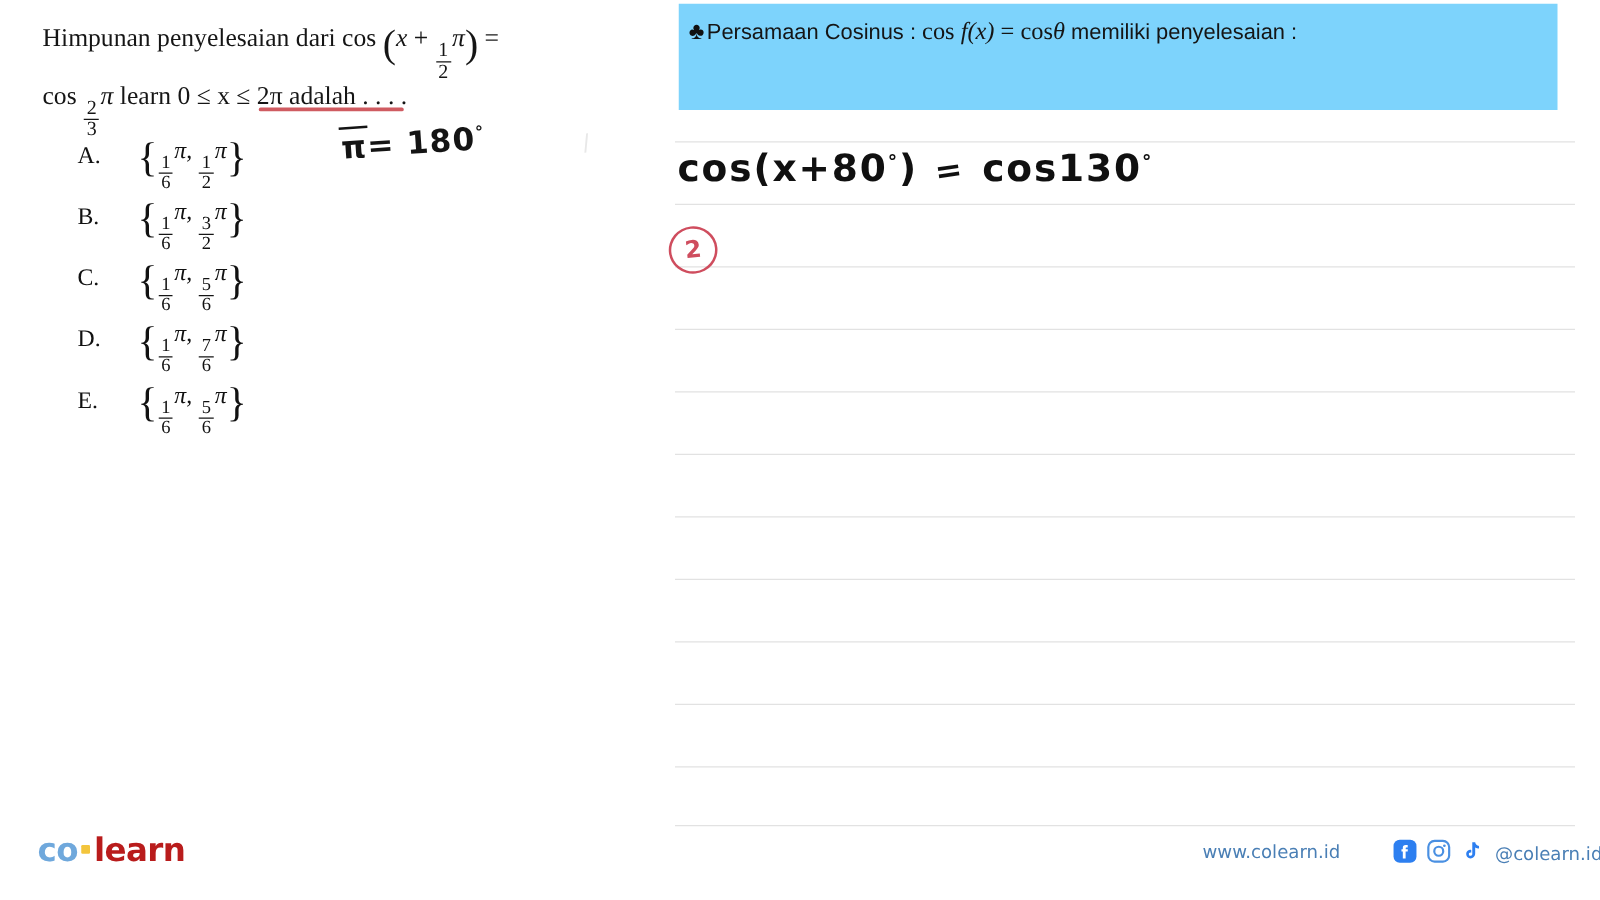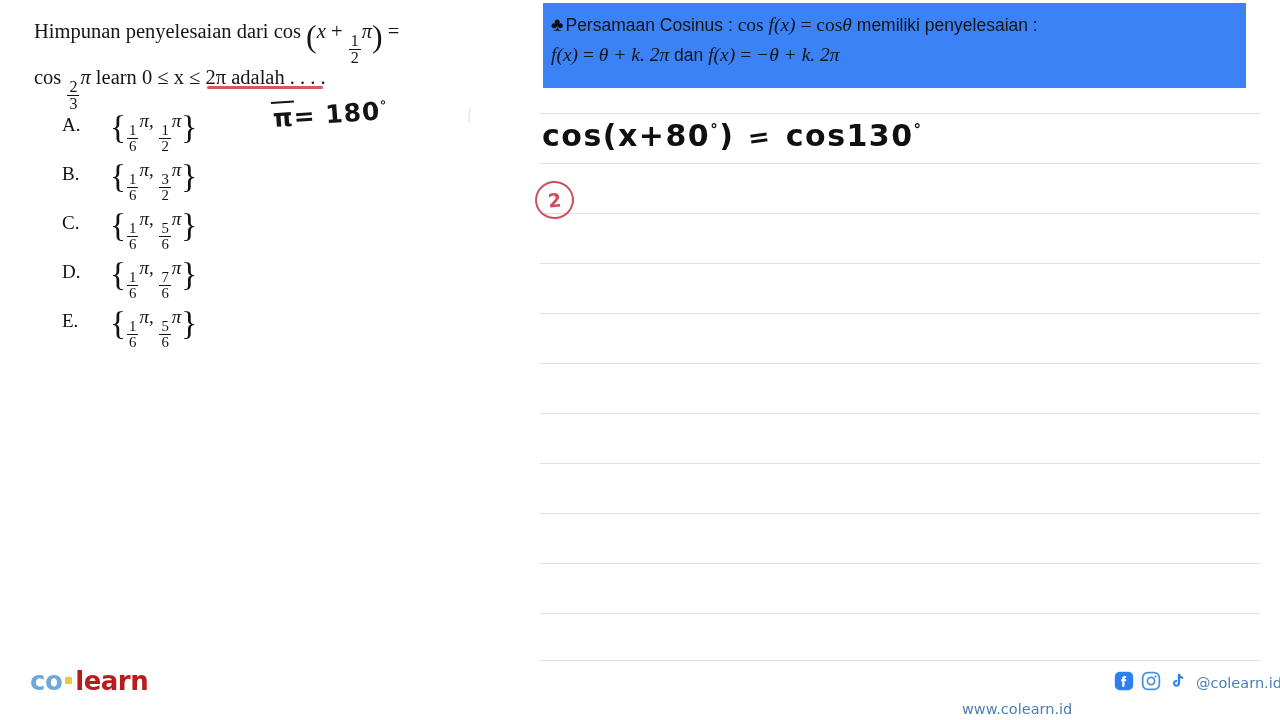--- a/index.html
+++ b/index.html
@@ -53,21 +53,21 @@
     font-size:18px;color:#e8e8e8;transform:rotate(-12deg);
   }
 
   
   .note-panel{position:absolute;left:520px;top:0;width:760px;height:720px;}
   .rule-line{position:absolute;left:20px;width:720px;height:1px;background:#e2e2e2;}
 
   
   .formula-box{
     position:absolute;left:23px;top:3px;width:703px;min-height:85px;
-    background:#3b82f6;box-sizing:border-box;padding:7px 10px 8px 8px;
+    background:#7dd3fc;box-sizing:border-box;padding:7px 10px 8px 8px;
   }
   .formula-line{
     font-family:"Liberation Sans", sans-serif;font-size:17.5px;color:#151515;
     line-height:30px;white-space:nowrap;
   }
   .formula-line .math{font-family:"Liberation Serif", serif;font-style:italic;font-size:19.5px;}
   .formula-line .mathup{font-family:"Liberation Serif", serif;font-style:normal;font-size:19.5px;}
   .club{font-size:19px;color:#101010;margin-right:2px;}
 
   
@@ -87,21 +87,21 @@
   }
 
   
   .logo{position:absolute;left:30px;top:666px;
     font-family:"DejaVu Sans", sans-serif;font-weight:700;font-size:26px;letter-spacing:-0.5px;}
   .logo .co{color:#6fa8dc;text-align:right;}
   .logo .dot{display:inline-block;width:7px;height:7px;background:#f3c53c;
     border-radius:1px;margin:0 3px 4px 3px;vertical-align:middle;}
   .logo .learn{color:#b91c1c;}
   .footer-url{position:absolute;left:962px;top:674px;
-    font-family:"DejaVu Sans", sans-serif;font-size:14.5px;color:#4a7fb5;margin-top:27px;}
+    font-family:"DejaVu Sans", sans-serif;font-size:14.5px;color:#4a7fb5;}
   .social{position:absolute;left:1114px;top:671px;display:flex;align-items:center;gap:7px;}
   .handle{font-family:"DejaVu Sans", sans-serif;font-size:14.5px;color:#4a7fb5;margin-left:3px;}
 </style>
 </head>
 <body>
 
 <div class="page">
 
   <div class="question-panel">
 
@@ -227,29 +227,20 @@
     <div class="rule-line" style="top:660px"></div>
 
     <div class="formula-box">
       <div class="formula-line">
         <span class="club">♣</span><span>Persamaan Cosinus :</span>
         <span class="mathup">cos</span>
         <span class="math">f(x)</span>
         <span class="mathup">=</span>
         <span class="mathup">cos</span><span class="math">θ</span>
         <span>memiliki penyelesaian :</span>
-      </div>
-      <div class="formula-line">
-        <span class="math">f(x)</span>
-        <span class="mathup">=</span>
-        <span class="math">θ + k. 2π</span>
-        <span>dan</span>
-        <span class="math">f(x)</span>
-        <span class="mathup">=</span>
-        <span class="math">−θ + k. 2π</span>
       </div>
     </div>
 
     <div class="hw-work">
       <span>cos</span><span>(</span><span>x</span><span>+</span><span>80</span><span class="sup">°</span><span>)</span><span class="eqq">=</span><span>cos</span><span>130</span><span class="sup">°</span>
     </div>
 
     <div class="hw-circle-num">2</div>
 
   </div>

